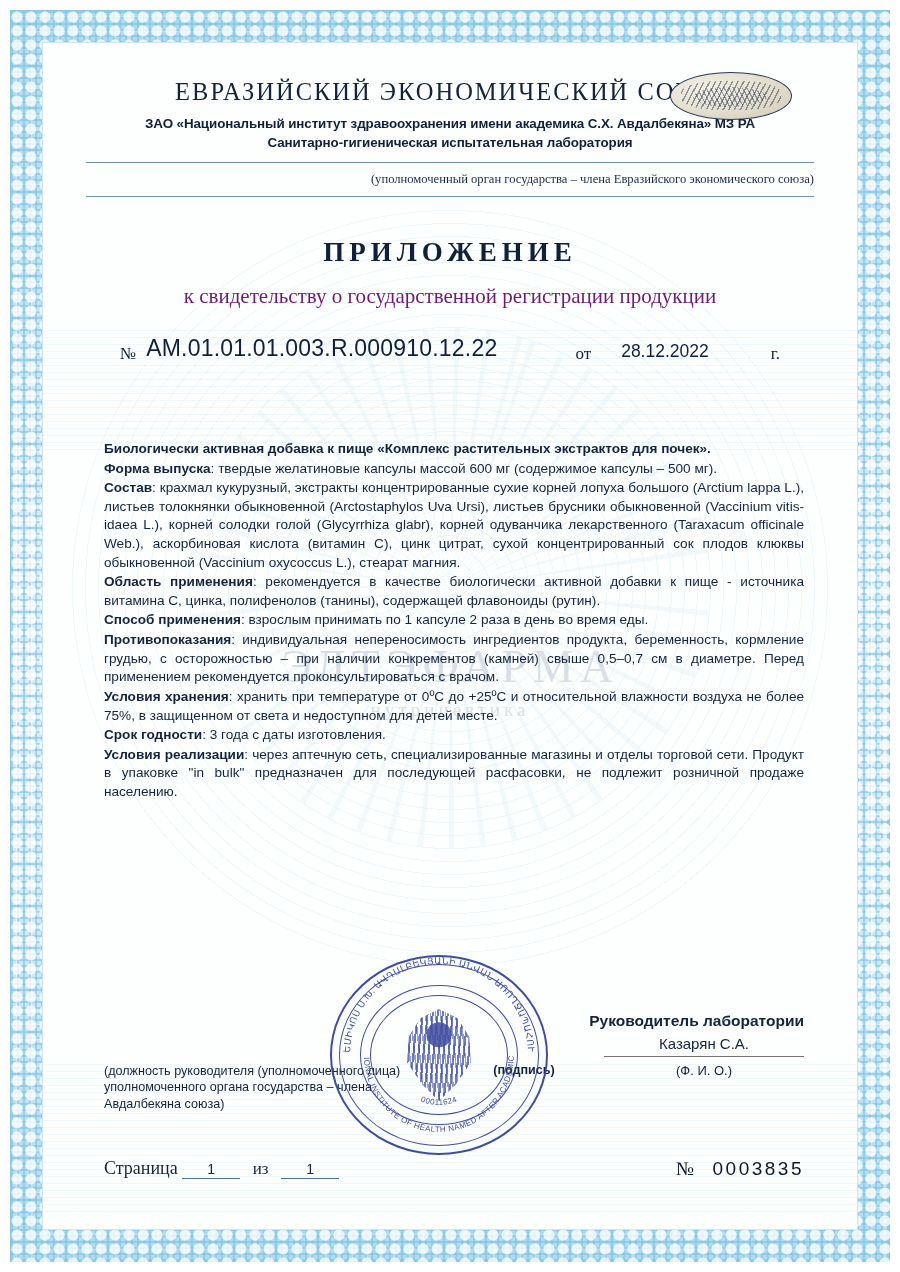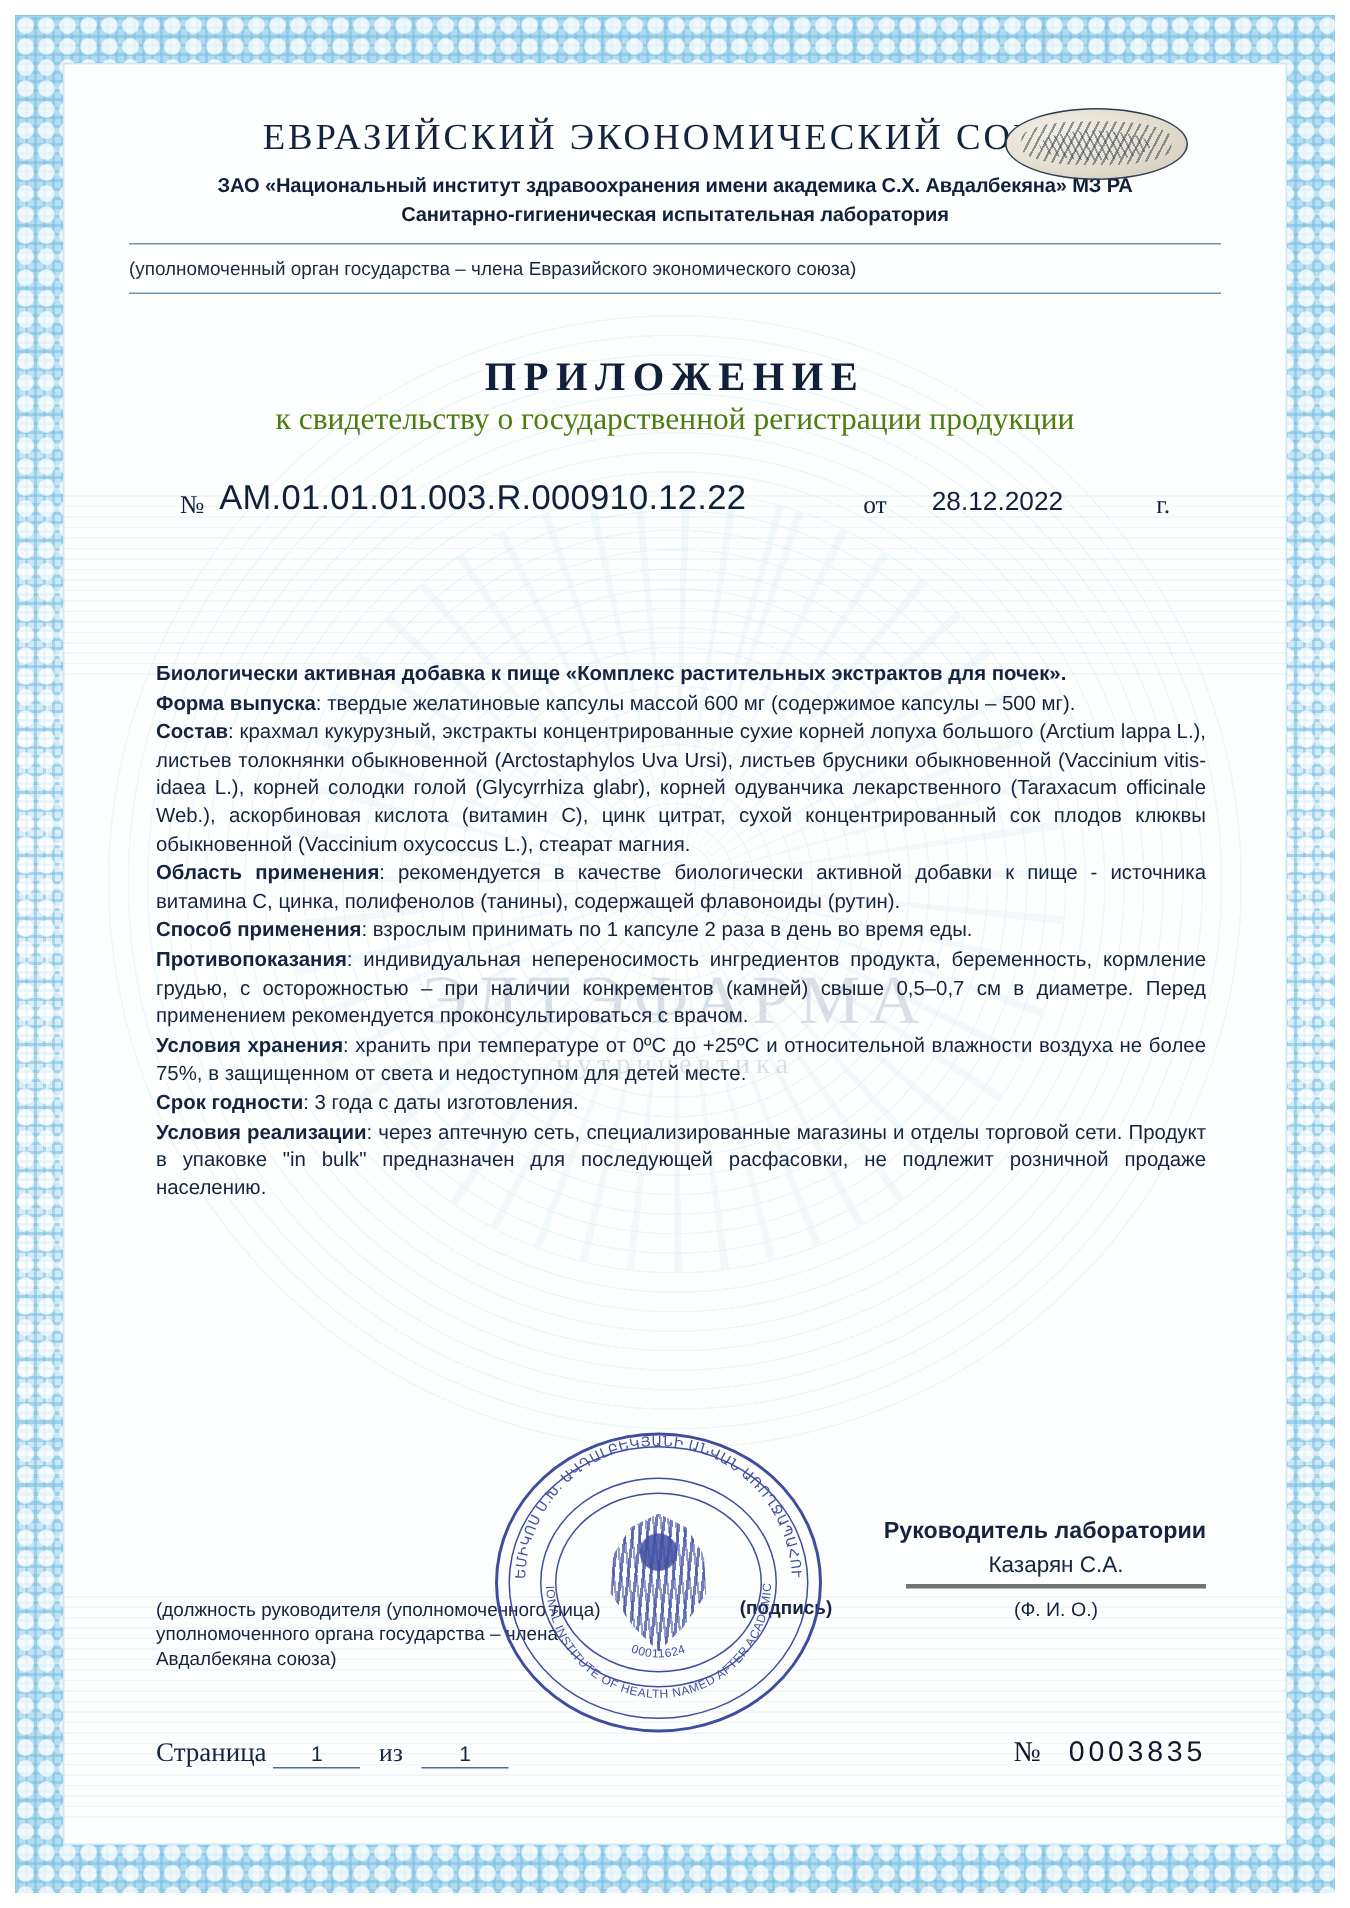--- a/index.html
+++ b/index.html
@@ -157,42 +157,43 @@
   }
   .org-line .l2 { display: block; }
 
   .rule {
     height: 1px;
     background: #6f93ae;
     margin: 10px 0 0 0;
   }
 
   .authorized {
-    text-align: left;
-    font-family: Liberation Sans, sans-serif;
+    text-align: right;
+    font-family: Liberation Serif, serif;
     font-size: 12.6px;
     color: #1a2a44;
     margin-top: 9px;
   }
   .rule2 { height: 1px; background: #6f93ae; margin-top: 9px; }
 
   .doc-title {
     text-align: center;
     font-family: "Liberation Serif", serif;
     font-size: 27px;
     font-weight: bold;
     letter-spacing: 5px;
     color: #101f3a;
     margin-top: 40px;
   }
   .doc-subtitle {
     text-align: center;
     font-family: "Liberation Serif", serif;
     font-size: 21px;
-    color: #4d7c0f;
+    color: #701a75;
+    margin-top: 16px;
   }
 
   .reg-row {
     margin-top: 26px;
     display: flex;
     align-items: flex-end;
     justify-content: center;
     gap: 0;
     font-family: "Liberation Serif", serif;
     font-size: 18px;
@@ -270,21 +271,21 @@
     margin: 0 16px;
     border-bottom: 1px solid #4a6f8c;
     height: 20px;
   }
   .sig-name {
     font-size: 15px;
     color: #14243f;
     padding-bottom: 4px;
     min-width: 200px;
     text-align: center;
-    border-bottom: 3px solid #737373;
+    border-bottom: 1px solid #737373;
   }
   .sig-caption-row {
     display: flex;
     justify-content: space-between;
     margin-top: 6px;
   }
   .sig-caption-left {
     font-size: 12.6px;
     line-height: 1.30;
     color: #14243f;

